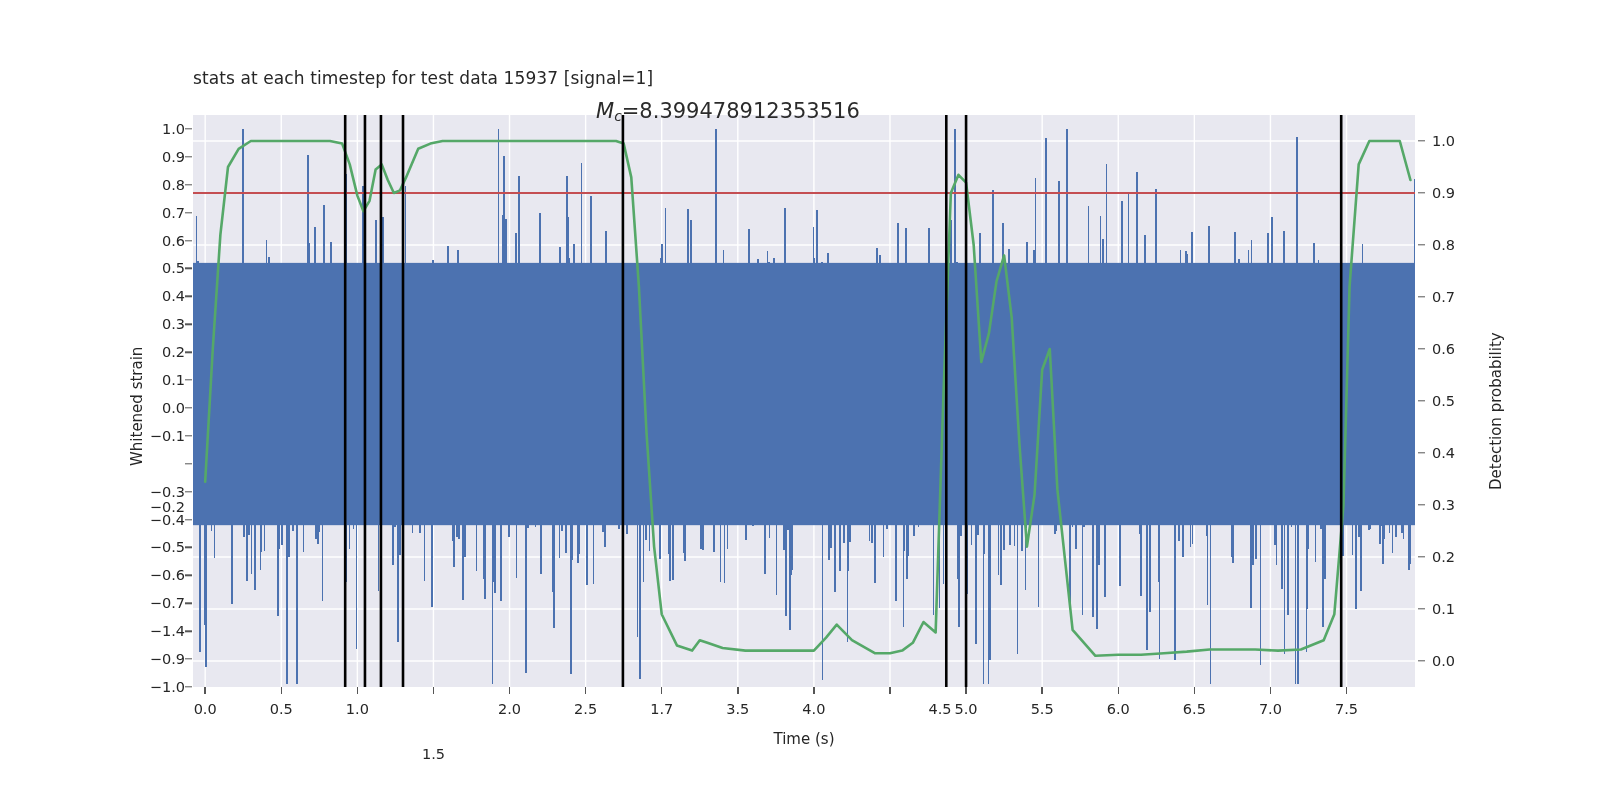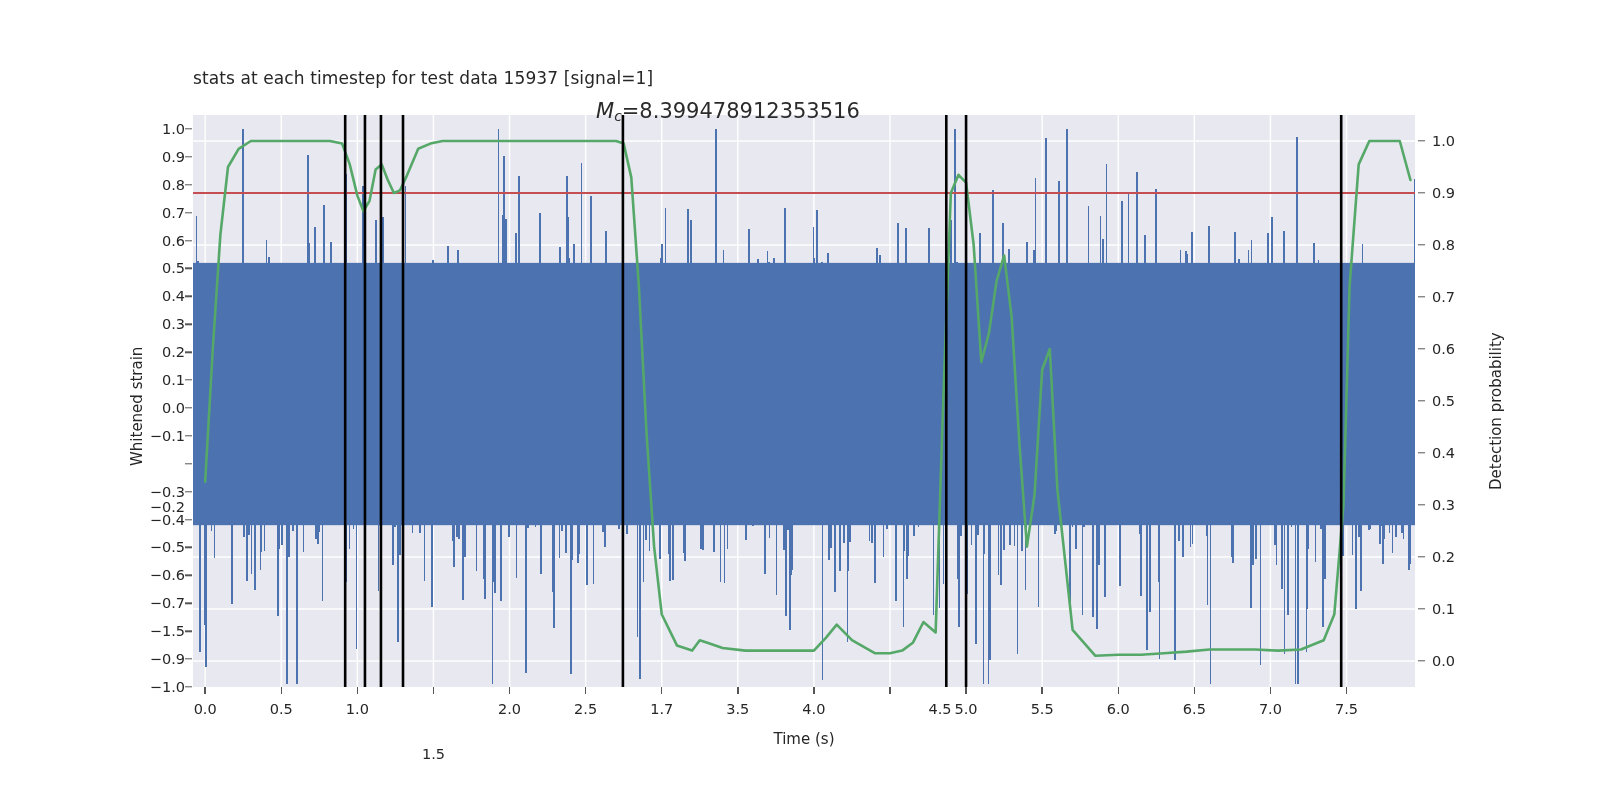--- a/index.html
+++ b/index.html
@@ -182,21 +182,21 @@
       <div class="ytick-left" style="top: 491.683px;">−0.3</div>
       <div class="tickmark-left" style="top: 491.683px;"></div>
       <div class="ytick-left" style="top: 519.585px;">−0.4</div>
       <div class="tickmark-left" style="top: 519.585px;"></div>
       <div class="ytick-left" style="top: 547.488px;">−0.5</div>
       <div class="tickmark-left" style="top: 547.488px;"></div>
       <div class="ytick-left" style="top: 575.39px;">−0.6</div>
       <div class="tickmark-left" style="top: 575.39px;"></div>
       <div class="ytick-left" style="top: 603.293px;">−0.7</div>
       <div class="tickmark-left" style="top: 603.293px;"></div>
-      <div class="ytick-left" style="top: 631.195px;">−1.5</div>
+      <div class="ytick-left" style="top: 631.195px;">−1.4</div>
       <div class="tickmark-left" style="top: 631.195px;"></div>
       <div class="ytick-left" style="top: 659.098px;">−0.9</div>
       <div class="tickmark-left" style="top: 659.098px;"></div>
       <div class="ytick-left" style="top: 687px;">−1.0</div>
       <div class="tickmark-left" style="top: 687px;"></div>
     </div>
   <div id="ticks-right">
       <div class="ytick-right" style="top: 141px;">1.0</div>
       <div class="tickmark-right" style="top: 141px;"></div>
       <div class="ytick-right" style="top: 193px;">0.9</div>

